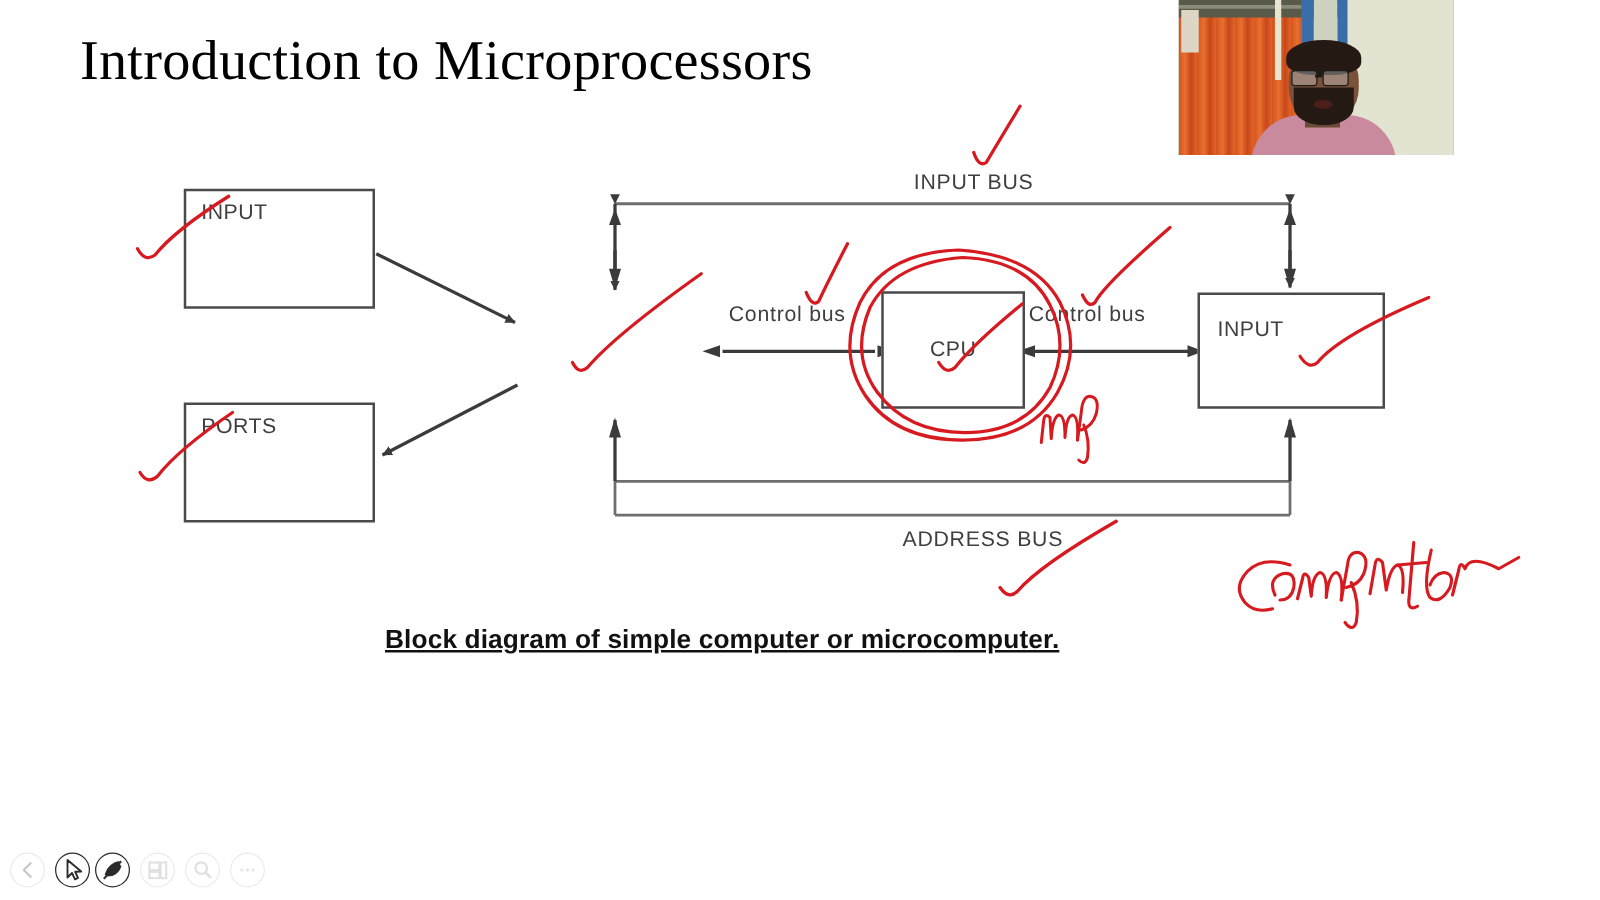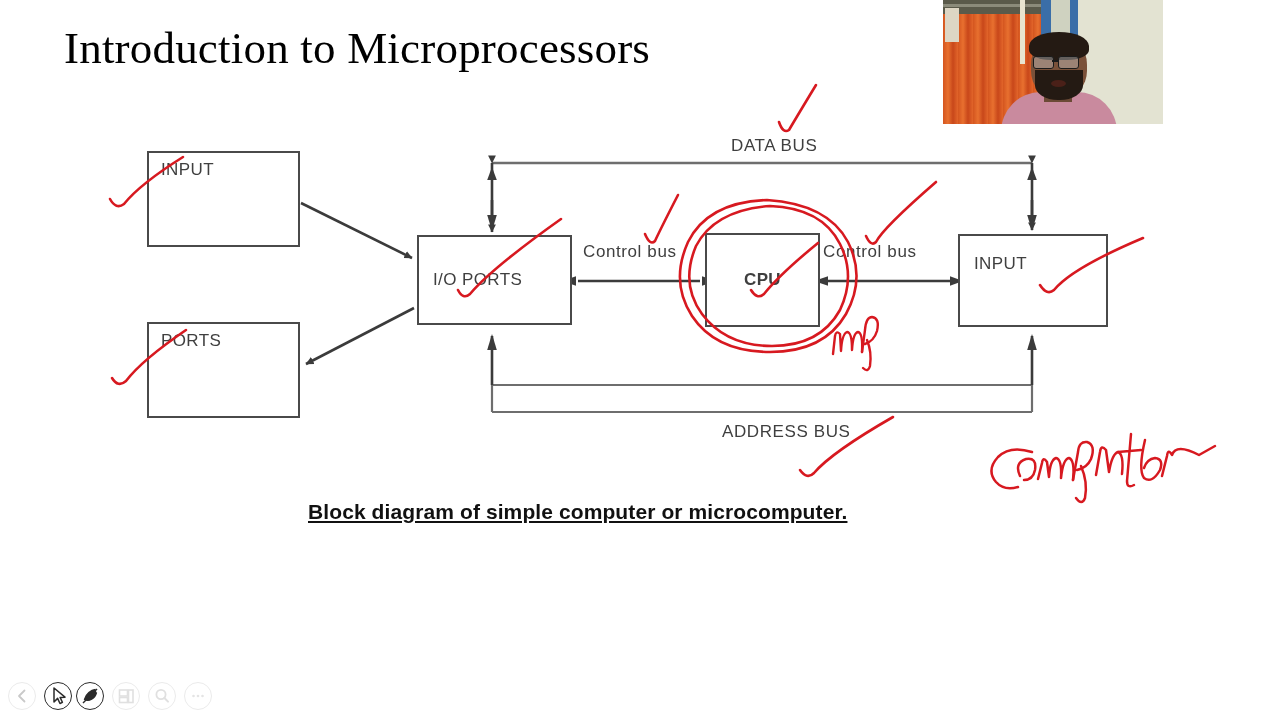--- a/index.html
+++ b/index.html
@@ -28,21 +28,21 @@
     font-size:17px;color:#3f3f3f;letter-spacing:.4px;white-space:nowrap;
   }
   .block.center .lbl{left:0;right:0;top:50%;transform:translateY(-50%);text-align:center;}
 
   #blk-input  {left:147px;top:151px;width:153px;height:96px;}
   #blk-output {left:147px;top:322px;width:153px;height:96px;}
   #blk-io     {left:417px;top:235px;width:155px;height:90px;}
   #blk-cpu    {left:705px;top:233px;width:115px;height:94px;}
   #blk-memory {left:958px;top:234px;width:150px;height:93px;}
   #blk-io .lbl{left:14px;top:50%;transform:translateY(-50%);}
-  #blk-cpu .lbl{left:0;right:0;top:50%;transform:translateY(-50%);text-align:center;font-weight:bold;}
+  #blk-cpu .lbl{left:0;right:0;top:50%;transform:translateY(-50%);text-align:center;}
   #blk-memory .lbl{left:14px;top:18px;}
 
   
   .bus-label{position:absolute;font-size:17px;color:#3f3f3f;letter-spacing:.6px;white-space:nowrap;}
   #lbl-databus   {left:731px;top:136px;}
   #lbl-addressbus{left:722px;top:422px;text-align:right;}
   #lbl-ctrl-left {left:583px;top:242px;}
   #lbl-ctrl-right{left:823px;top:242px;}
 
   
@@ -173,31 +173,28 @@
         <path d="M950,276.2 L950,285.8 L963,281 Z"></path>
       </g>
     </svg>
 
     <div class="block" id="blk-input">
       <span class="lbl">INPUT</span>
     </div>
     <div class="block" id="blk-output">
       <span class="lbl">PORTS</span>
     </div>
-    <div class="block" id="blk-io">
-      <span class="lbl">I/O PORTS</span>
-    </div>
     <div class="block center" id="blk-cpu">
       <span class="lbl">CPU</span>
     </div>
     <div class="block" id="blk-memory">
       <span class="lbl">INPUT</span>
     </div>
 
-    <div class="bus-label" id="lbl-databus">DATA BUS</div>
+    <div class="bus-label" id="lbl-databus">INPUT BUS</div>
     <div class="bus-label" id="lbl-addressbus">ADDRESS BUS</div>
     <div class="bus-label" id="lbl-ctrl-left">Control bus</div>
     <div class="bus-label" id="lbl-ctrl-right">Control bus</div>
 
     <div id="caption">Block diagram of simple computer or microcomputer.</div>
 
     <svg id="ink-svg" viewBox="0 0 1280 672">
       <g fill="none" stroke="#d71920" stroke-width="2.6" stroke-linecap="round" stroke-linejoin="round">
 
         <path d="M779,122 Q783,134 789,130 Q796,118 816,85"></path>

